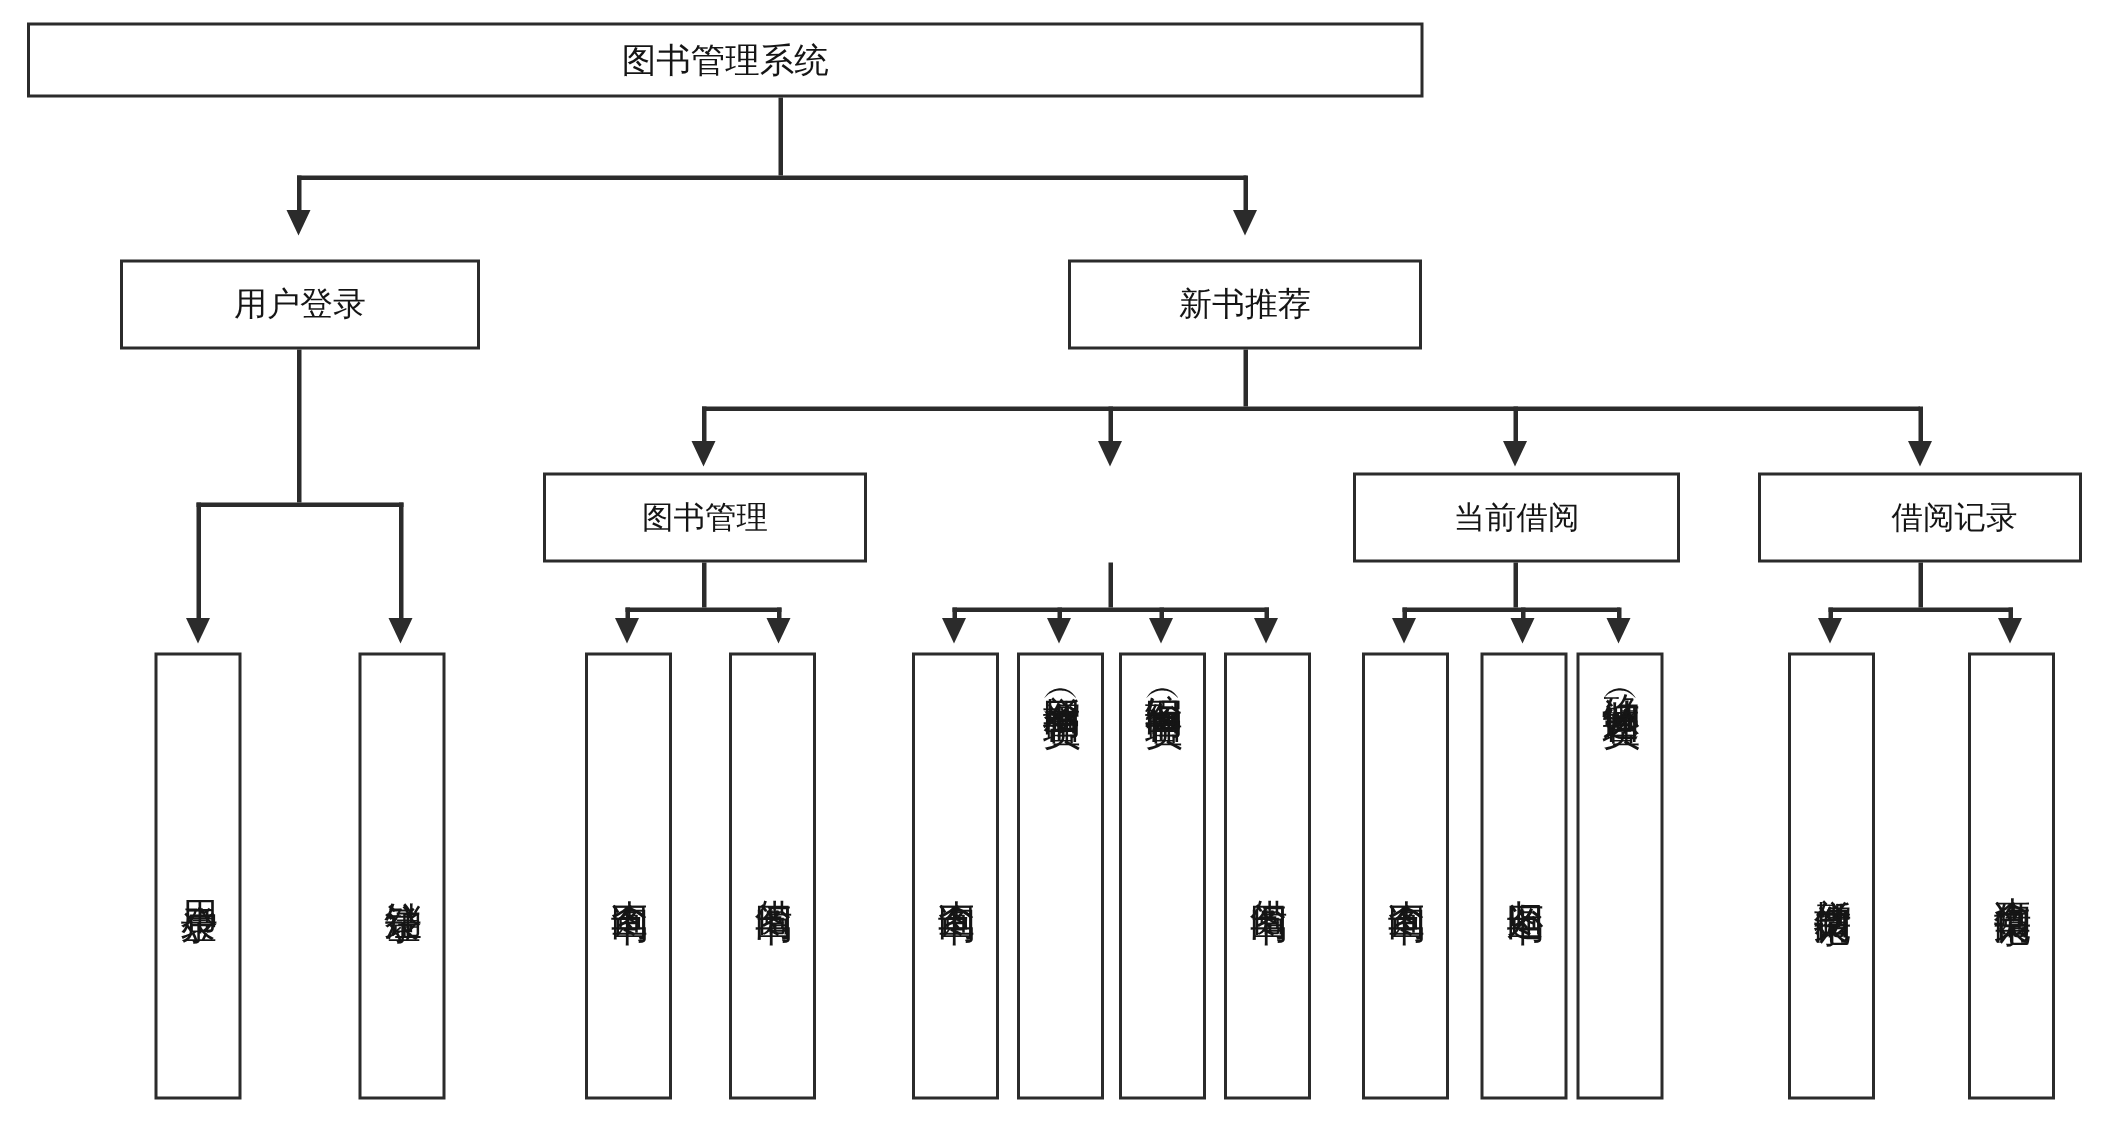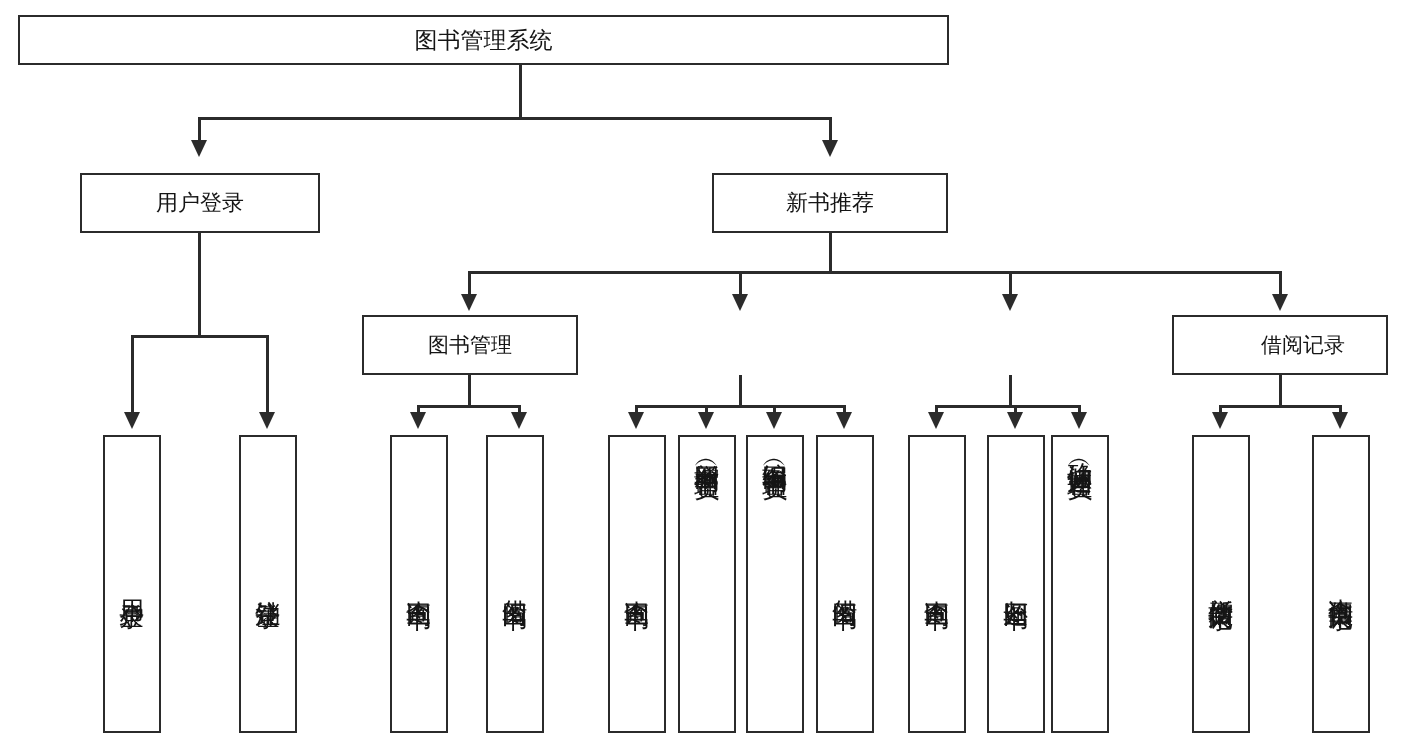--- a/index.html
+++ b/index.html
@@ -106,20 +106,23 @@
   <div class="ln v" style="left:739px;top:271px;height:26px;"></div>
   <div class="arrow" style="left:732px;top:294px;"></div>
   <div class="ln v" style="left:1009px;top:271px;height:26px;"></div>
   <div class="arrow" style="left:1002px;top:294px;"></div>
   <div class="ln v" style="left:1279px;top:271px;height:26px;"></div>
   <div class="arrow" style="left:1272px;top:294px;"></div>
 
   <div class="node lvl2" style="left:362px;top:315px;width:216px;height:60px;">
     <span>图书管理</span>
   </div>
+  <div class="node lvl2" style="left:902px;top:315px;width:218px;height:60px;">
+    <span>当前借阅</span>
+  </div>
   <div class="node lvl2" style="left:1172px;top:315px;width:216px;height:60px;padding-left:46px;">
     <span>借阅记录</span>
   </div>
 
   <div class="ln v" style="left:468px;top:375px;height:30px;"></div>
   <div class="ln h" style="left:417px;top:405px;width:104px;"></div>
   <div class="ln v" style="left:417px;top:405px;height:10px;"></div>
   <div class="arrow" style="left:410px;top:412px;"></div>
   <div class="ln v" style="left:518px;top:405px;height:10px;"></div>
   <div class="arrow" style="left:511px;top:412px;"></div>

